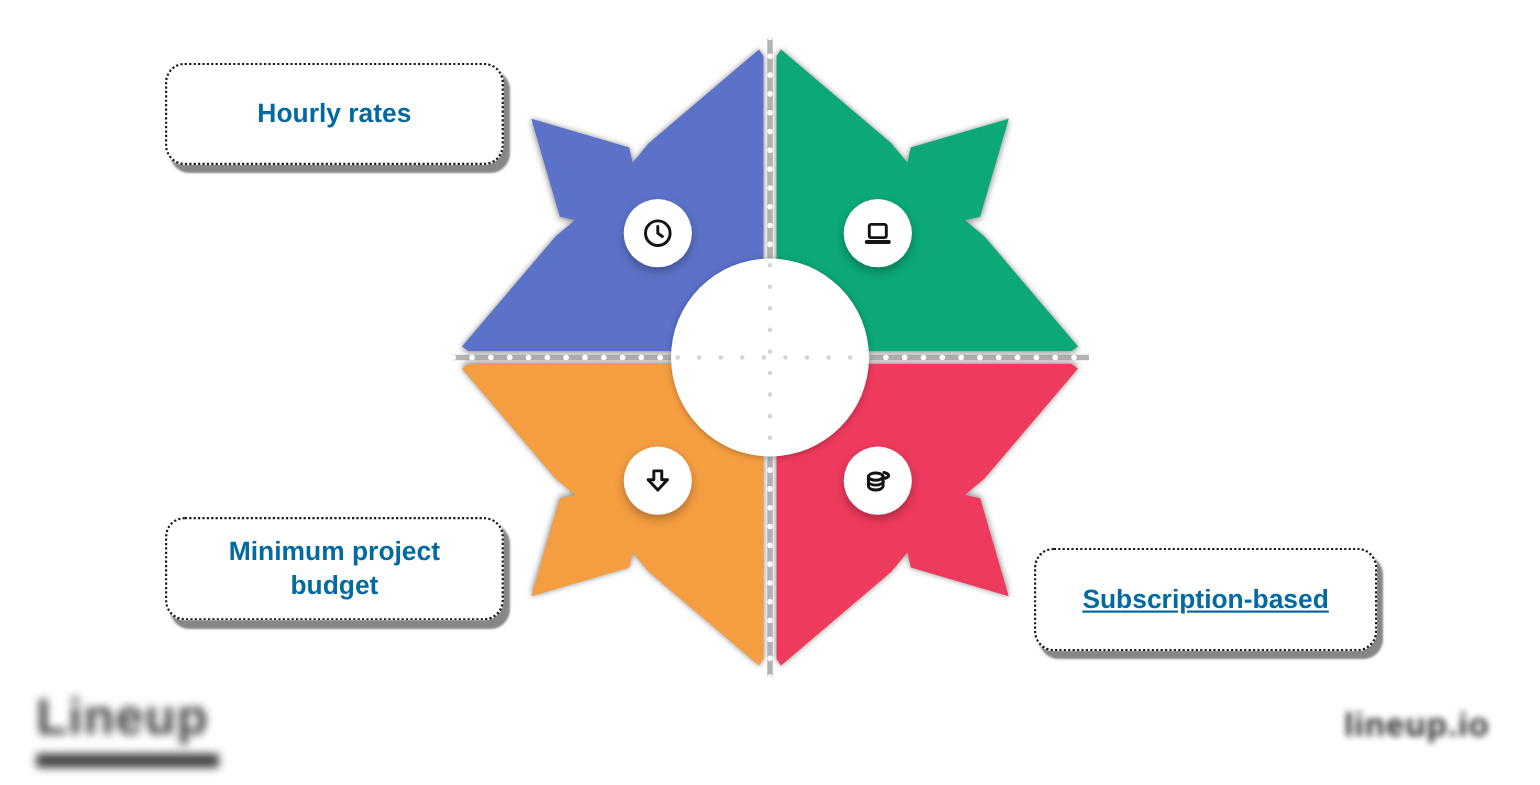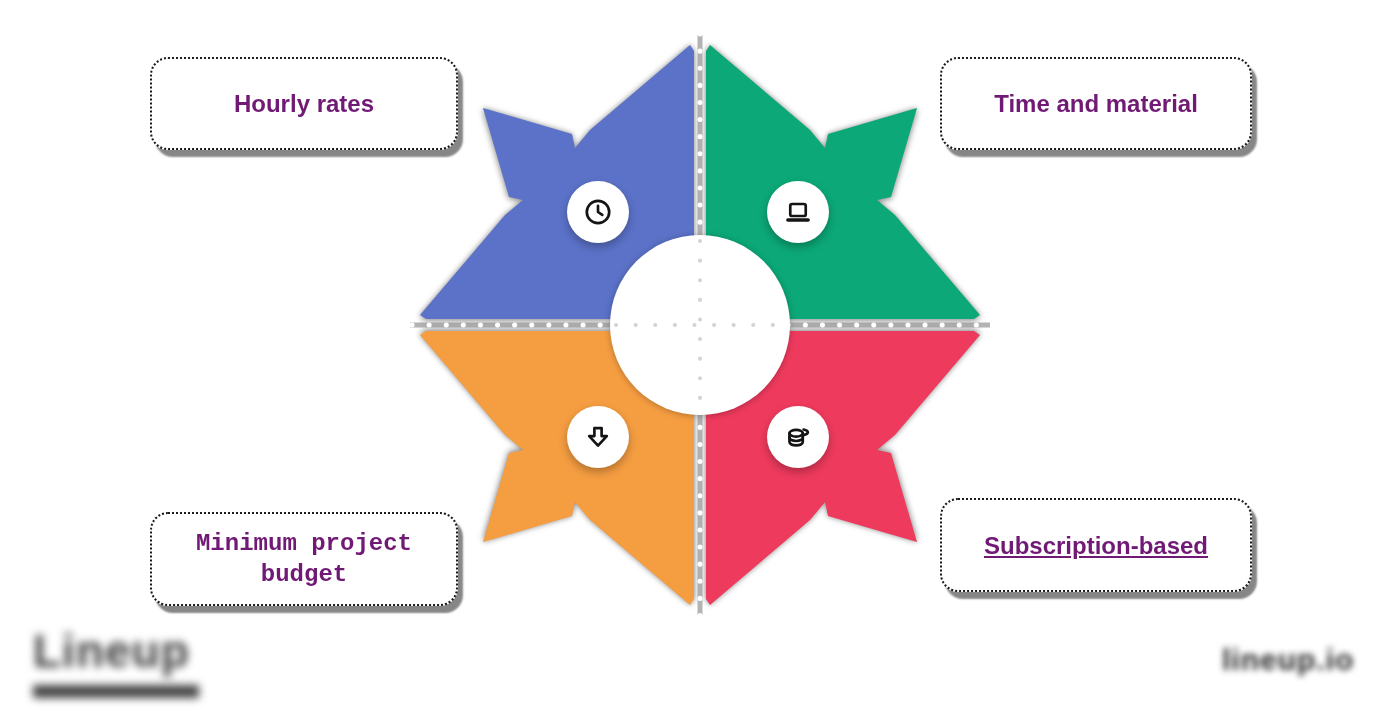--- a/index.html
+++ b/index.html
@@ -13,21 +13,21 @@
   .inner-dots{stroke:#d3d3d3;stroke-width:4;stroke-linecap:round;stroke-dasharray:0.1 19.5;fill:none;}
   .center-circle{fill:#ffffff;filter:drop-shadow(0 1px 3px rgba(0,0,0,.28));}
   
   .badge{position:absolute;width:62px;height:62px;border-radius:50%;background:#ffffff;
          box-shadow:0 4px 9px rgba(0,0,0,.28);display:flex;align-items:center;justify-content:center;}
   .badge svg{width:32px;height:32px;stroke:#141414;fill:none;stroke-width:2;
              stroke-linecap:round;stroke-linejoin:round;}
   
   .label-box{position:absolute;background:#ffffff;border:2px dotted #1b1b1b;border-radius:18px;
              box-shadow:5px 7px 2px rgba(35,35,35,.55);display:flex;align-items:center;justify-content:center;
-             text-align:center;color:#701a75;font-size:24px;font-weight:600;line-height:31px;padding:4px 20px;
+             text-align:center;color:#0369a1;font-size:24px;font-weight:600;line-height:31px;padding:4px 20px;
              box-sizing:border-box;}
   
   .logo{position:absolute;left:33px;top:624px;filter:blur(4px);color:#3f3f3f;}
   .logo-text{font-size:46px;font-weight:bold;letter-spacing:1px;}
   .logo-bar{width:166px;height:13px;background:#434343;margin-top:7px;}
   .watermark{position:absolute;left:1222px;top:643px;filter:blur(3px);color:#262626;
              font-size:30px;font-weight:bold;letter-spacing:1px;}
 </style>
 </head>
 <body>
@@ -78,24 +78,21 @@
       <path d="M16.2 6.4 c1.9 .35 3.2 1.15 3.2 2.1 c0 .8 -.95 1.5 -2.4 1.85"></path>
       <ellipse cx="10.6" cy="9.2" rx="5" ry="2.5"></ellipse>
       <path d="M5.6 9.2 v6.6 c0 1.4 2.24 2.5 5 2.5 s5 -1.1 5 -2.5 V9.2"></path>
       <path d="M5.6 12.5 c0 1.4 2.24 2.5 5 2.5 s5 -1.1 5 -2.5"></path>
     </svg>
   </div>
 
   <div class="label-box" style="left:150px;top:57px;width:308px;height:93px;">
     <span>Hourly rates</span>
   </div>
-  <div class="label-box" style="left:940px;top:57px;width:312px;height:93px;">
-    <span>Time and material</span>
-  </div>
-  <div class="label-box" style="left:150px;top:512px;width:308px;height:94px;font-family:Liberation Mono, monospace;">
+  <div class="label-box" style="left:150px;top:470px;width:308px;height:94px;">
     <span>Minimum project budget</span>
   </div>
   <div class="label-box" style="left:940px;top:498px;width:312px;height:94px;text-decoration:underline;">
     <span>Subscription-based</span>
   </div>
 
   <div class="logo">
     <div class="logo-text">Lineup</div>
     <div class="logo-bar"></div>
   </div>

